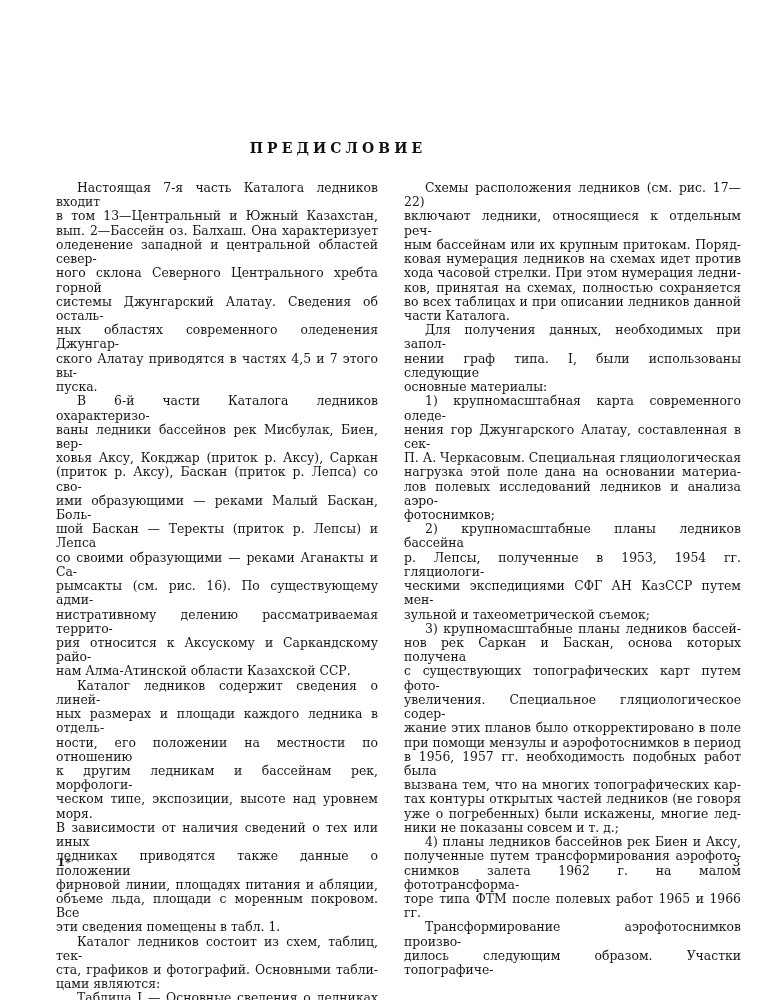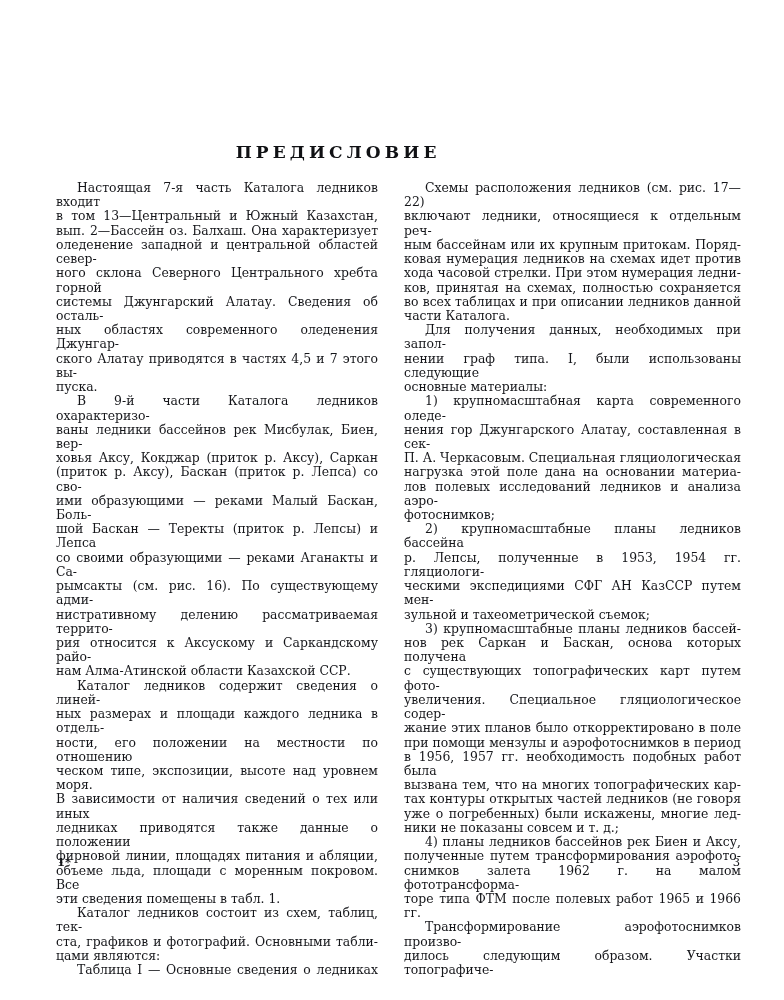--- a/index.html
+++ b/index.html
@@ -17,21 +17,21 @@
     font-family: "DejaVu Serif", serif;
     color: #15161a;
     -webkit-font-smoothing: antialiased;
   }
   .page-title {
     position: absolute;
     top: 131px;
     left: 0;
     width: 672px;
     text-align: center;
-    font-size: 17px;
+    font-size: 14px;
     letter-spacing: 4.1px;
     text-indent: 4.1px;
     color: #101114;
   }
   .column {
     position: absolute;
     top: 181px;
     font-size: 12.4px;
     line-height: 14.22px;
     text-align: justify;
@@ -82,35 +82,36 @@
     <span class="ln ind">Настоящая 7-я часть Каталога ледников входит</span>
     <span class="ln">в том 13—Центральный и Южный Казахстан,</span>
     <span class="ln">вып. 2—Бассейн оз. Балхаш. Она характеризует</span>
     <span class="ln">оледенение западной и центральной областей север-</span>
     <span class="ln">ного склона Северного Центрального хребта горной</span>
     <span class="ln">системы Джунгарский Алатау. Сведения об осталь-</span>
     <span class="ln">ных областях современного оледенения Джунгар-</span>
     <span class="ln">ского Алатау приводятся в частях 4,5 и 7 этого вы-</span>
     <span class="ln end">пуска.</span>
 
-    <span class="ln ind">В 9-й части Каталога ледников охарактеризо-</span>
+    <span class="ln ind">В 6-й части Каталога ледников охарактеризо-</span>
     <span class="ln">ваны ледники бассейнов рек Мисбулак, Биен, вер-</span>
     <span class="ln">ховья Аксу, Кокджар (приток р. Аксу), Саркан</span>
     <span class="ln">(приток р. Аксу), Баскан (приток р. Лепса) со сво-</span>
     <span class="ln">ими образующими — реками Малый Баскан, Боль-</span>
     <span class="ln">шой Баскан — Теректы (приток р. Лепсы) и Лепса</span>
     <span class="ln">со своими образующими — реками Аганакты и Са-</span>
     <span class="ln">рымсакты (см. рис. 16). По существующему адми-</span>
     <span class="ln">нистративному делению рассматриваемая террито-</span>
     <span class="ln">рия относится к Аксускому и Саркандскому райо-</span>
     <span class="ln end">нам Алма-Атинской области Казахской ССР.</span>
 
     <span class="ln ind">Каталог ледников содержит сведения о линей-</span>
     <span class="ln">ных размерах и площади каждого ледника в отдель-</span>
     <span class="ln">ности, его положении на местности по отношению</span>
+    <span class="ln">к другим ледникам и бассейнам рек, морфологи-</span>
     <span class="ln">ческом типе, экспозиции, высоте над уровнем моря.</span>
     <span class="ln">В зависимости от наличия сведений о тех или иных</span>
     <span class="ln">ледниках приводятся также данные о положении</span>
     <span class="ln">фирновой линии, площадях питания и абляции,</span>
     <span class="ln">объеме льда, площади с моренным покровом. Все</span>
     <span class="ln end">эти сведения помещены в табл. 1.</span>
 
     <span class="ln ind">Каталог ледников состоит из схем, таблиц, тек-</span>
     <span class="ln">ста, графиков и фотографий. Основными табли-</span>
     <span class="ln end">цами являются:</span>

